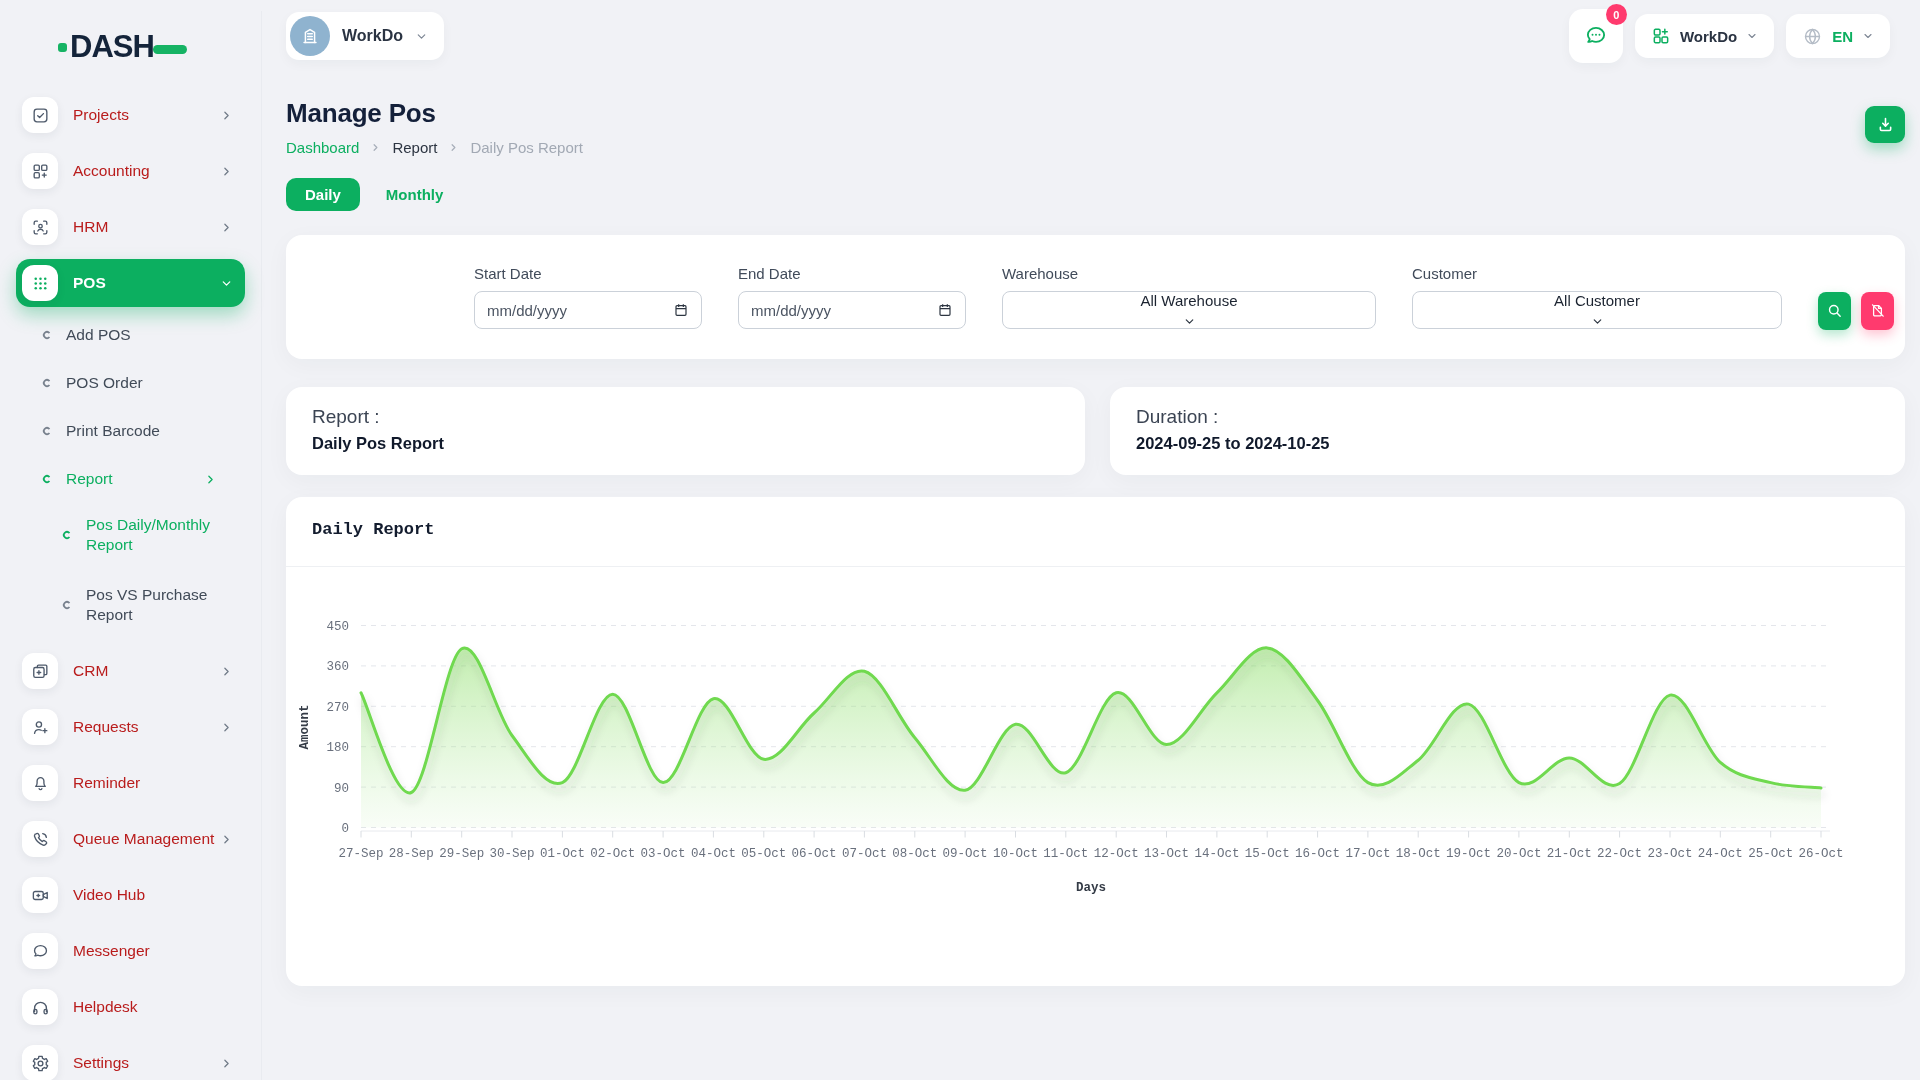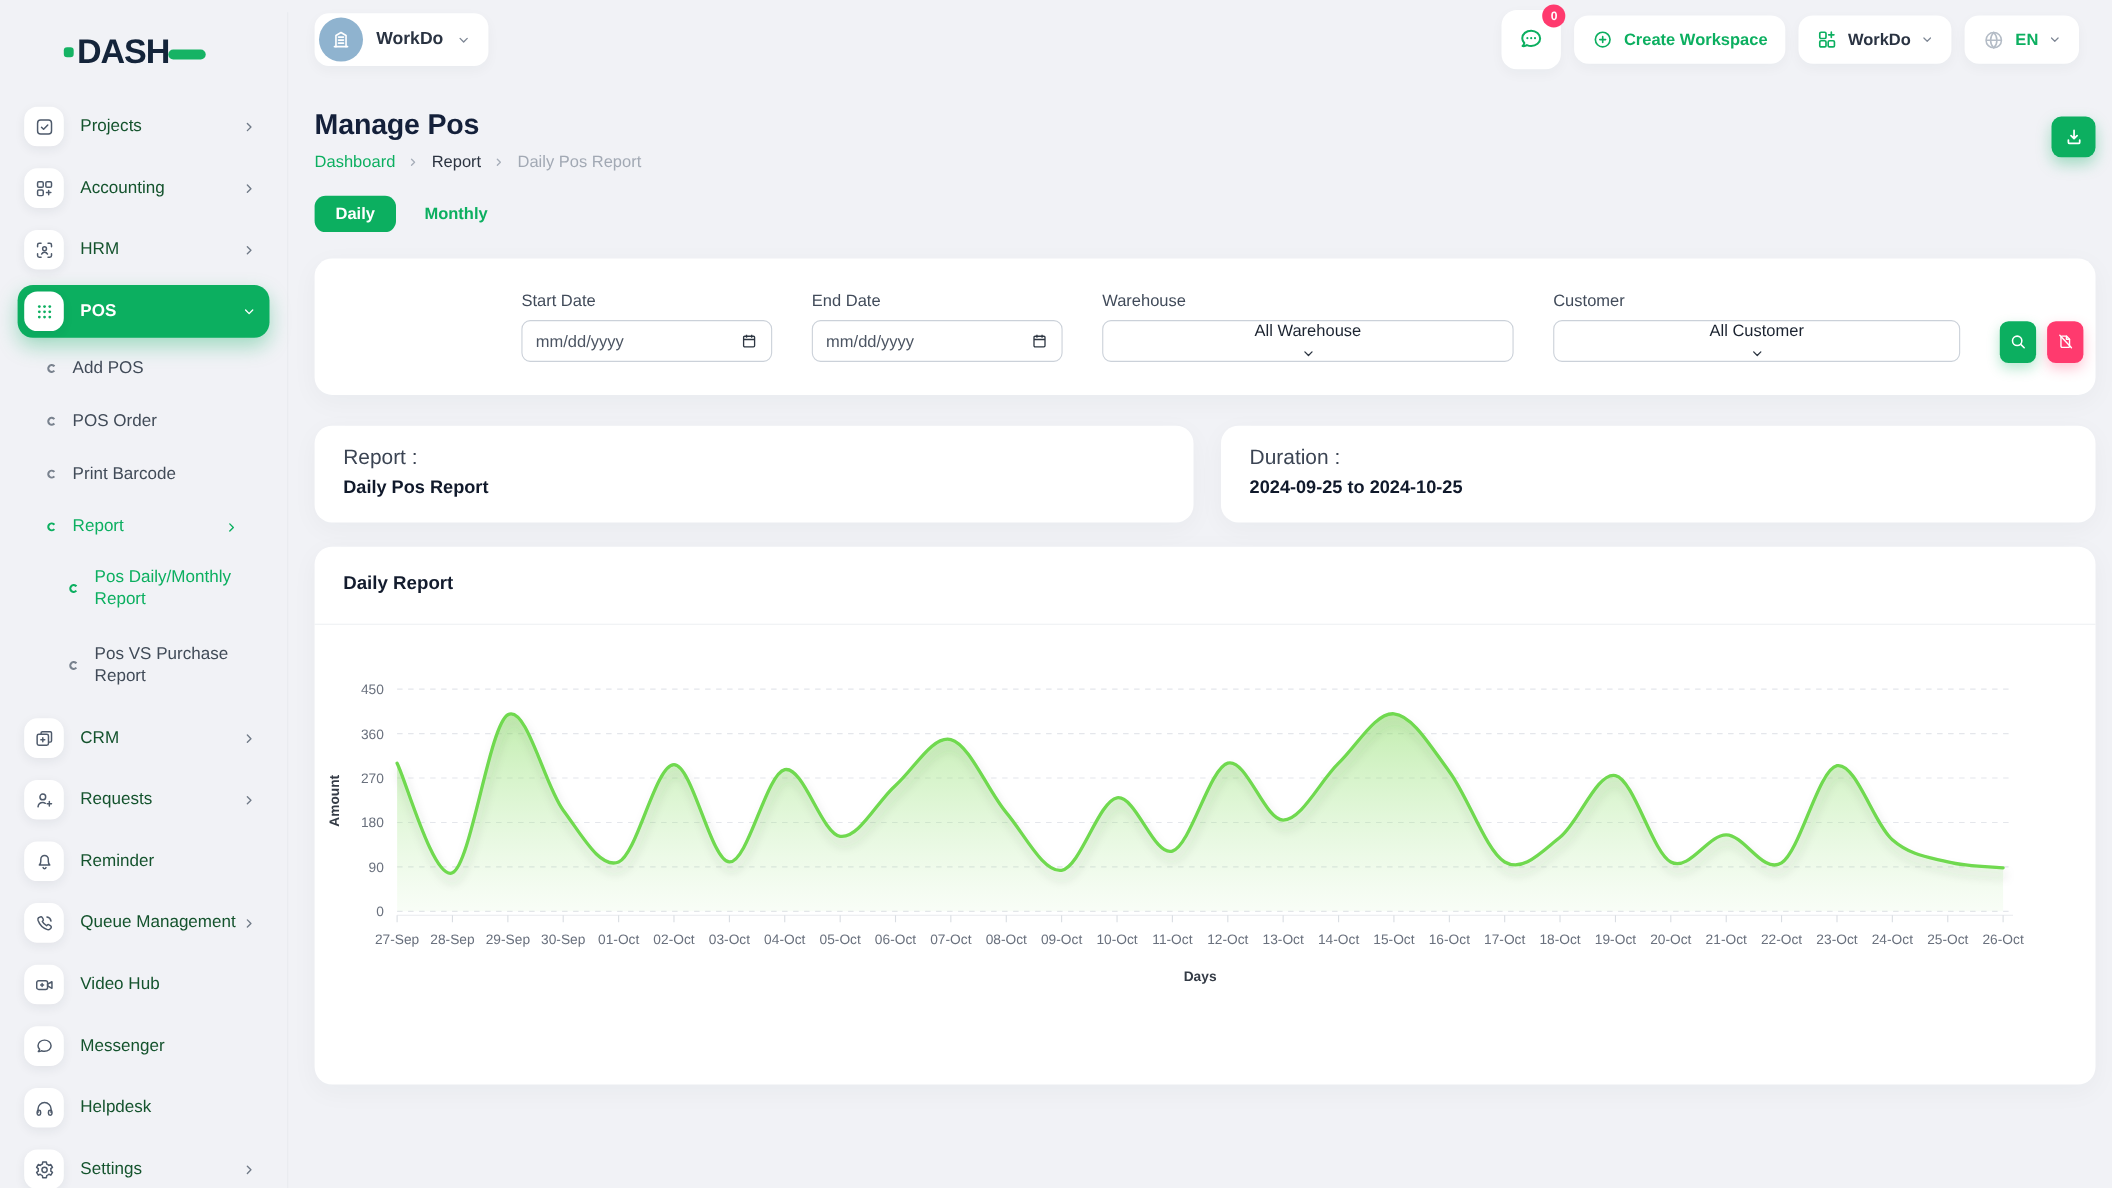--- a/index.html
+++ b/index.html
@@ -12,21 +12,21 @@
   .logo { height:72px; display:flex; align-items:center; padding-left:58px; }
   .logo-dot { width:9px; height:9px; border-radius:3px; background:#16b364; margin-right:3px; }
   .logo-text { font-size:31px; font-weight:800; letter-spacing:-1px; color:#14243a; }
   .logo-bar { width:34px; height:9px; border-radius:5px; background:#16b364; margin-left:-1px; margin-top:4px; }
   .menu { padding:8px 16px 0 16px; }
   .nav-item { display:flex; align-items:center; cursor:pointer; }
   .nav-item.lvl0 { height:48px; margin-bottom:8px; padding:0 12px 0 6px; border-radius:14px; }
   .chip { width:36px; height:36px; border-radius:12px; background:#ffffff; box-shadow:0 3px 10px rgba(30,41,59,.07);
           display:flex; align-items:center; justify-content:center; color:#4e5a6b; flex:none; }
   .chip svg { width:19px; height:19px; }
-  .nav-label { margin-left:15px; font-size:15.5px; font-weight:500; color:#14532d; flex:1; line-height:1.3; }
+  .nav-label { margin-left:15px; font-size:15.5px; font-weight:500; color:#b91c1c; flex:1; line-height:1.3; }
   .nav-chevron { color:#717b88; flex:none; display:flex; }
   .nav-chevron svg { width:13px; height:13px; }
   .nav-item.lvl0.active { background:#0caf60; box-shadow:0 8px 18px rgba(12,175,96,.35); }
   .nav-item.lvl0.active .chip { color:#0caf60; }
   .nav-item.lvl0.active .nav-label { color:#fff; font-weight:700; }
   .nav-item.lvl0.active .nav-chevron { color:#fff; }
   .nav-item.lvl1 { height:40px; margin-bottom:8px; padding:0 28px 0 26px; }
   .nav-item.lvl2 { min-height:56px; margin-bottom:14px; padding:0 20px 0 46px; align-items:center; }
   .bullet { flex:none; display:flex; margin-right:14px; }
   .nav-item.lvl1 .nav-label, .nav-item.lvl2 .nav-label { margin-left:0; color:#414b58; font-size:15.5px; }
@@ -83,21 +83,21 @@
   .sq-btn svg { width:17px; height:17px; color:#fff; }
   .sq-green { background:#0caf60; box-shadow:0 5px 12px rgba(12,175,96,.3); }
   .sq-pink  { background:#ff3a6e; box-shadow:0 5px 12px rgba(255,58,110,.3); }
 
   .info-row { display:flex; gap:25px; margin-top:28px; }
   .info-card { height:88px; padding:19px 26px; }
   .info-card.c1 { width:799px; } .info-card.c2 { width:795px; }
   .info-label { font-size:19px; color:#3b4453; }
   .info-value { font-size:16.5px; font-weight:700; color:#10192b; margin-top:6px; }
 
-  .chart-card { margin-top:22px; height:489px; }
+  .chart-card { margin-top:22px; height:489px;font-family:Liberation Mono, monospace; }
   .chart-title { font-size:17px; font-weight:700; color:#131c2e; padding:23px 26px 0 26px; }
   .chart-divider { border-top:1px solid #eef0f3; margin-top:27px; }
   .chart-area { position:relative; }
 </style>
 </head>
 <body>
 
 <aside class="sidebar">
   <div class="logo">
     <span class="logo-dot"></span>
@@ -346,29 +346,20 @@
           <svg viewBox="0 0 24 24" fill="none" stroke="currentColor" stroke-width="1.7" stroke-linecap="round" stroke-linejoin="round" style="width:26px;height:26px;color:#0caf60">
               <path d="M12 4.5c-4.1 0-7.5 2.8-7.5 6.3 0 1.5.6 2.9 1.7 4-.2 1-.6 1.9-1.4 2.6 1.3.2 2.7-.2 3.6-.8a8.9 8.9 0 0 0 3.6.8c4.1 0 7.5-2.8 7.5-6.3S16.1 4.5 12 4.5z"></path>
               <circle cx="8.8" cy="10.8" r=".9" fill="currentColor" stroke="none"></circle>
               <circle cx="12" cy="10.8" r=".9" fill="currentColor" stroke="none"></circle>
               <circle cx="15.2" cy="10.8" r=".9" fill="currentColor" stroke="none"></circle>
             </svg>
         </span>
         <span class="badge">0</span>
       </button>
 
-      <button class="pill tb-btn">
-        <span>
-            <svg class="lead" viewBox="0 0 24 24" fill="none" stroke="#0caf60" stroke-width="1.8" stroke-linecap="round" style="width:20px;height:20px">
-              <circle cx="12" cy="12" r="8"></circle>
-              <path d="M12 8.8v6.4M8.8 12h6.4"></path>
-            </svg>
-          </span>
-        <span class="green-text">Create Workspace</span>
-      </button>
 
       <button class="pill tb-btn">
         <span>
             <svg class="lead" viewBox="0 0 24 24" fill="none" stroke="#0caf60" stroke-width="1.8" stroke-linecap="round" style="width:20px;height:20px">
               <rect x="4" y="4" width="6.8" height="6.8" rx="1.4"></rect>
               <rect x="4" y="13.2" width="6.8" height="6.8" rx="1.4"></rect>
               <rect x="13.2" y="13.2" width="6.8" height="6.8" rx="1.4"></rect>
               <path d="M16.6 3.9v5.8M13.7 6.8h5.8"></path>
             </svg>
           </span>

